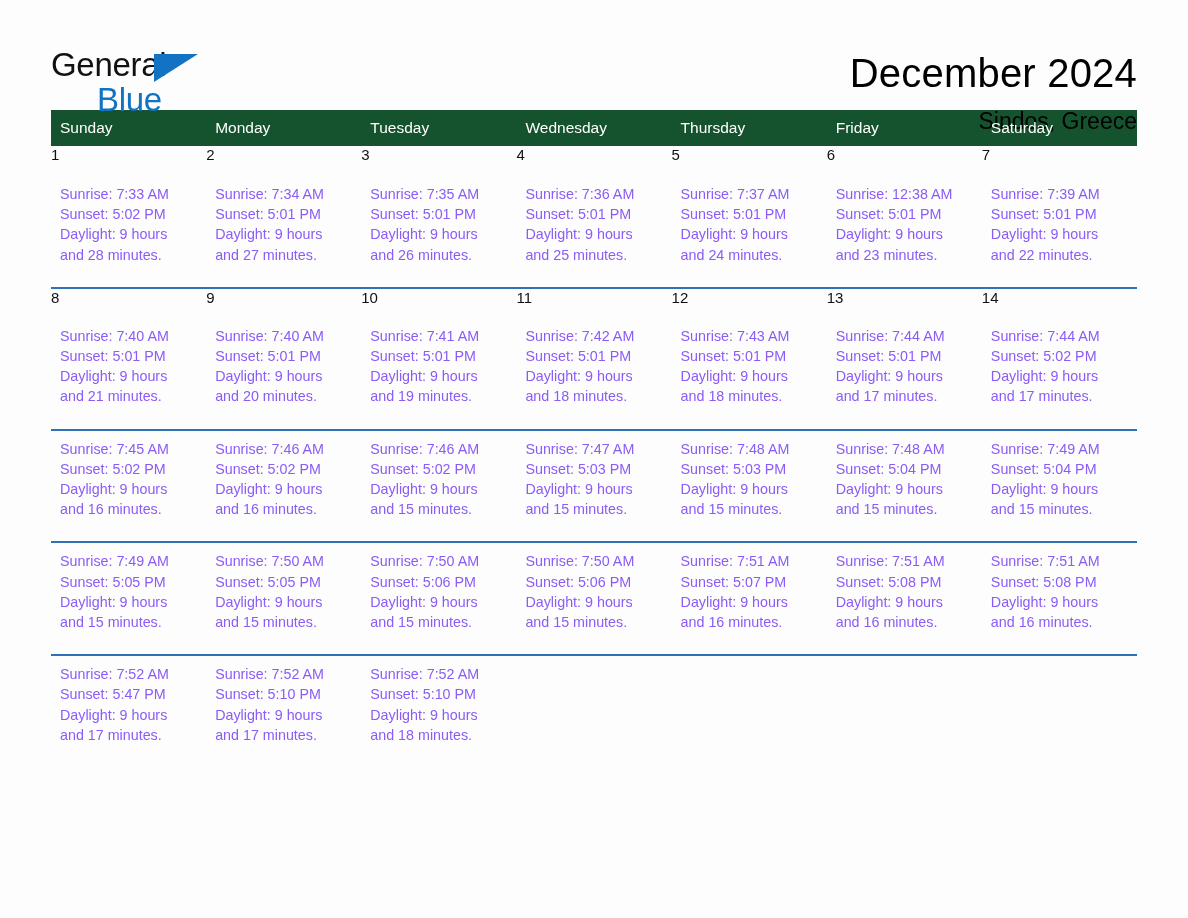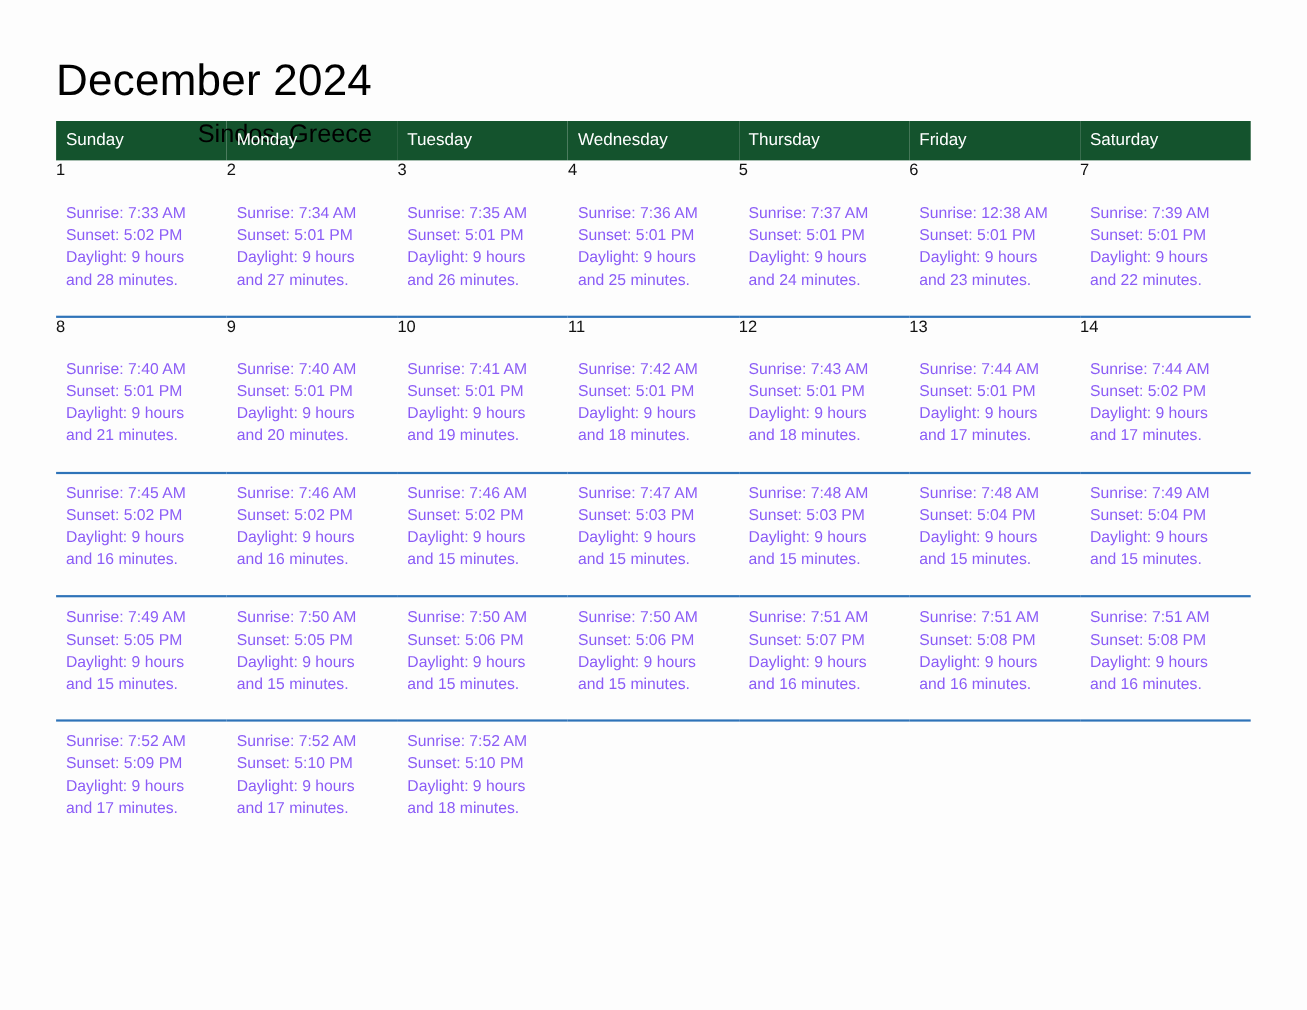--- a/index.html
+++ b/index.html
@@ -142,20 +142,25 @@
   .info div { white-space: nowrap; }
   .info.blank { min-height: 94px; }
 </style>
 </head>
 <body>
 
 <div class="page">
 
   <div class="header">
 
+    <div class="logo">
+      <span class="logo-general">General</span>
+      <span class="logo-triangle"></span>
+      <span class="logo-blue">Blue</span>
+    </div>
 
     <div class="title-block">
       <h1 class="cal-title">December 2024</h1>
       <h2 class="cal-subtitle">Sindos, Greece</h2>
     </div>
 
   </div>
 
   <table class="calendar">
     <thead>
@@ -429,21 +434,21 @@
             </div>
           </td>
         </tr>
         <tr class="week-sep">
           <td colspan="7"></td>
         </tr>
         <tr>
           <td>
             <div class="info">
               <div>Sunrise: 7:52 AM</div>
-              <div>Sunset: 5:09 PM</div>
+              <div>Sunset: 5:47 PM</div>
               <div>Daylight: 9 hours</div>
               <div>and 17 minutes.</div>
             </div>
           </td>
           <td>
             <div class="info">
               <div>Sunrise: 7:52 AM</div>
               <div>Sunset: 5:10 PM</div>
               <div>Daylight: 9 hours</div>
               <div>and 17 minutes.</div>

